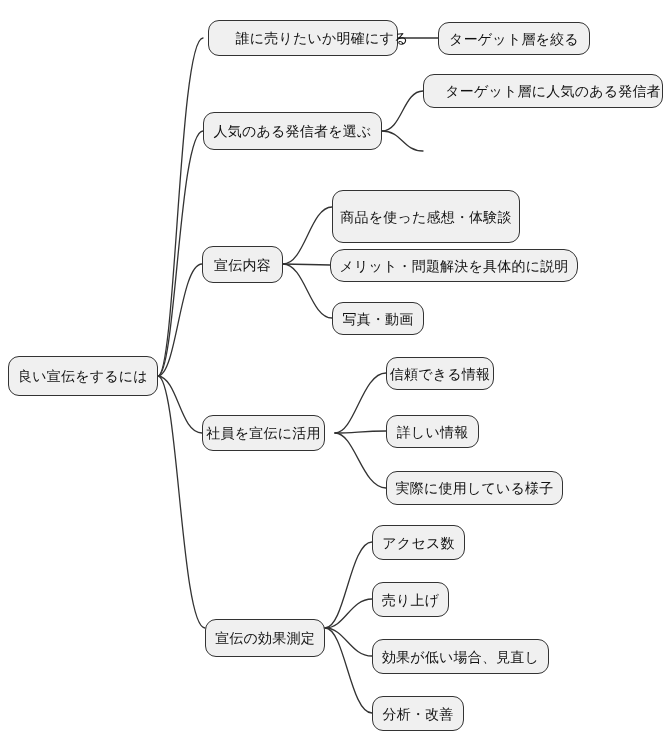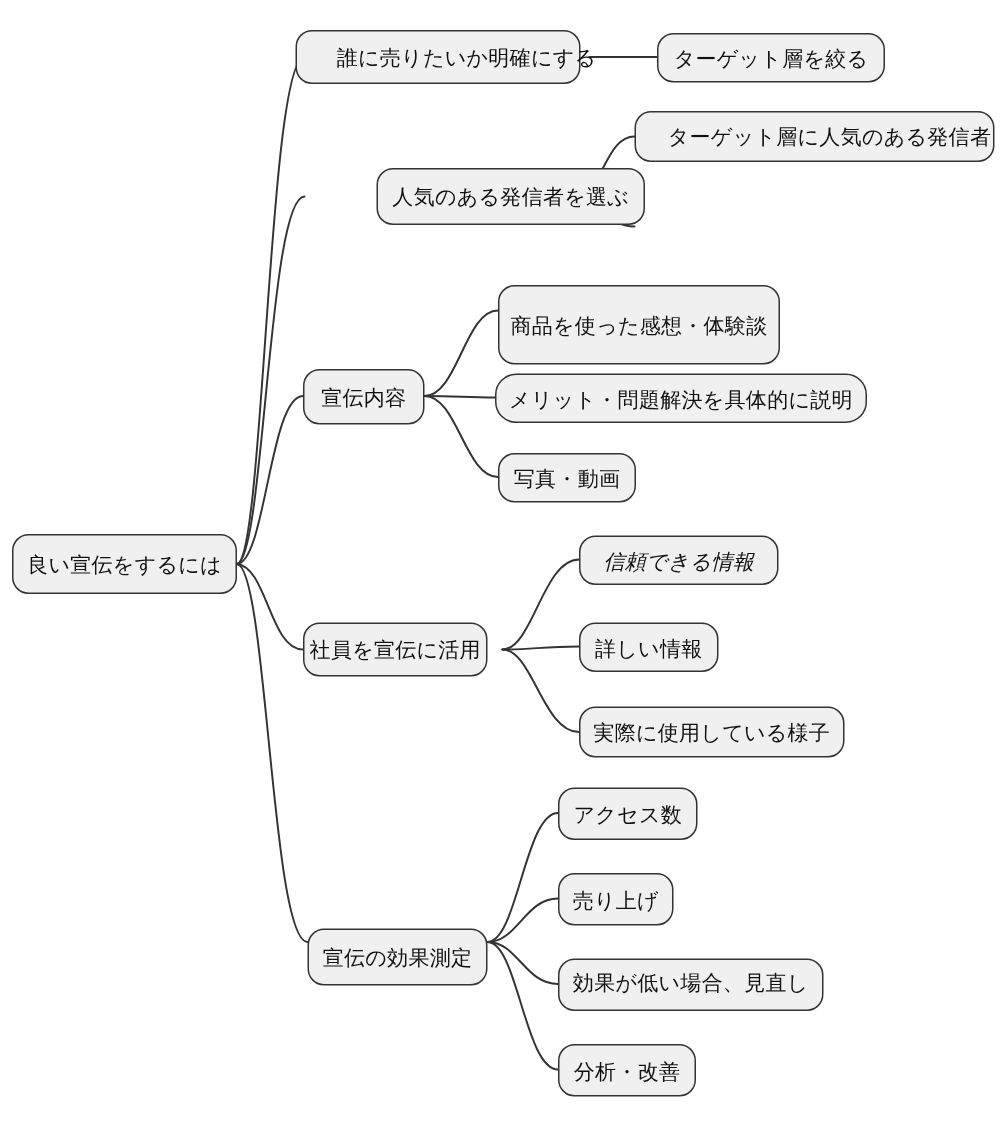--- a/index.html
+++ b/index.html
@@ -59,36 +59,36 @@
     <path d="M335,433 C355,433 362,488 386,488"></path>
 
     <path d="M325,628 C345,628 350,542 372,542"></path>
     <path d="M325,628 C345,628 350,599 372,599"></path>
     <path d="M325,628 C345,628 350,656 372,656"></path>
     <path d="M325,628 C345,628 350,713 372,713"></path>
   </svg>
 
   <div class="node" style="left:8px; top:356px; width:150px; height:40px;">良い宣伝をするには</div>
 
-  <div class="node" style="left:197px; top:20px; width:190px; height:36px;padding-left:38px;">誰に売りたいか明確にする</div>
-  <div class="node" style="left:203px; top:112px; width:179px; height:38px;margin-left:48px;">人気のある発信者を選ぶ</div>
+  <div class="node" style="left:208px; top:20px; width:190px; height:36px;padding-left:38px;">誰に売りたいか明確にする</div>
+  <div class="node" style="left:203px; top:112px; width:179px; height:38px;">人気のある発信者を選ぶ</div>
   <div class="node" style="left:202px; top:246px; width:81px; height:37px;">宣伝内容</div>
   <div class="node" style="left:202px; top:415px; width:123px; height:36px;">社員を宣伝に活用</div>
   <div class="node" style="left:205px; top:609px; width:120px; height:38px;margin-top:10px;">宣伝の効果測定</div>
 
   <div class="node" style="left:438px; top:22px; width:152px; height:33px;">ターゲット層を絞る</div>
 
   <div class="node" style="left:423px; top:74px; width:240px; height:34px;padding-left:20px;">ターゲット層に人気のある発信者</div>
 
   <div class="node" style="left:332px; top:190px; width:188px; height:53px;">商品を使った感想・体験談</div>
   <div class="node" style="left:330px; top:249px; width:248px; height:33px;border-radius:14px;">メリット・問題解決を具体的に説明</div>
   <div class="node" style="left:332px; top:302px; width:92px; height:33px;">写真・動画</div>
 
-  <div class="node" style="left:386px; top:357px; width:133px; height:33px;font-style:italic;">信頼できる情報</div>
+  <div class="node" style="left:386px; top:357px; width:108px; height:33px;">信頼できる情報</div>
   <div class="node" style="left:386px; top:415px; width:93px; height:33px;">詳しい情報</div>
   <div class="node" style="left:386px; top:471px; width:177px; height:34px;">実際に使用している様子</div>
 
   <div class="node" style="left:372px; top:525px; width:93px; height:35px;">アクセス数</div>
   <div class="node" style="left:372px; top:582px; width:77px; height:35px;">売り上げ</div>
-  <div class="node" style="left:372px; top:639px; width:177px; height:35px;font-family:Liberation Mono, monospace;">効果が低い場合、見直し</div>
+  <div class="node" style="left:372px; top:639px; width:177px; height:35px;">効果が低い場合、見直し</div>
   <div class="node" style="left:372px; top:696px; width:92px; height:35px;">分析・改善</div>
 
 </div>
 
 </body></html>

